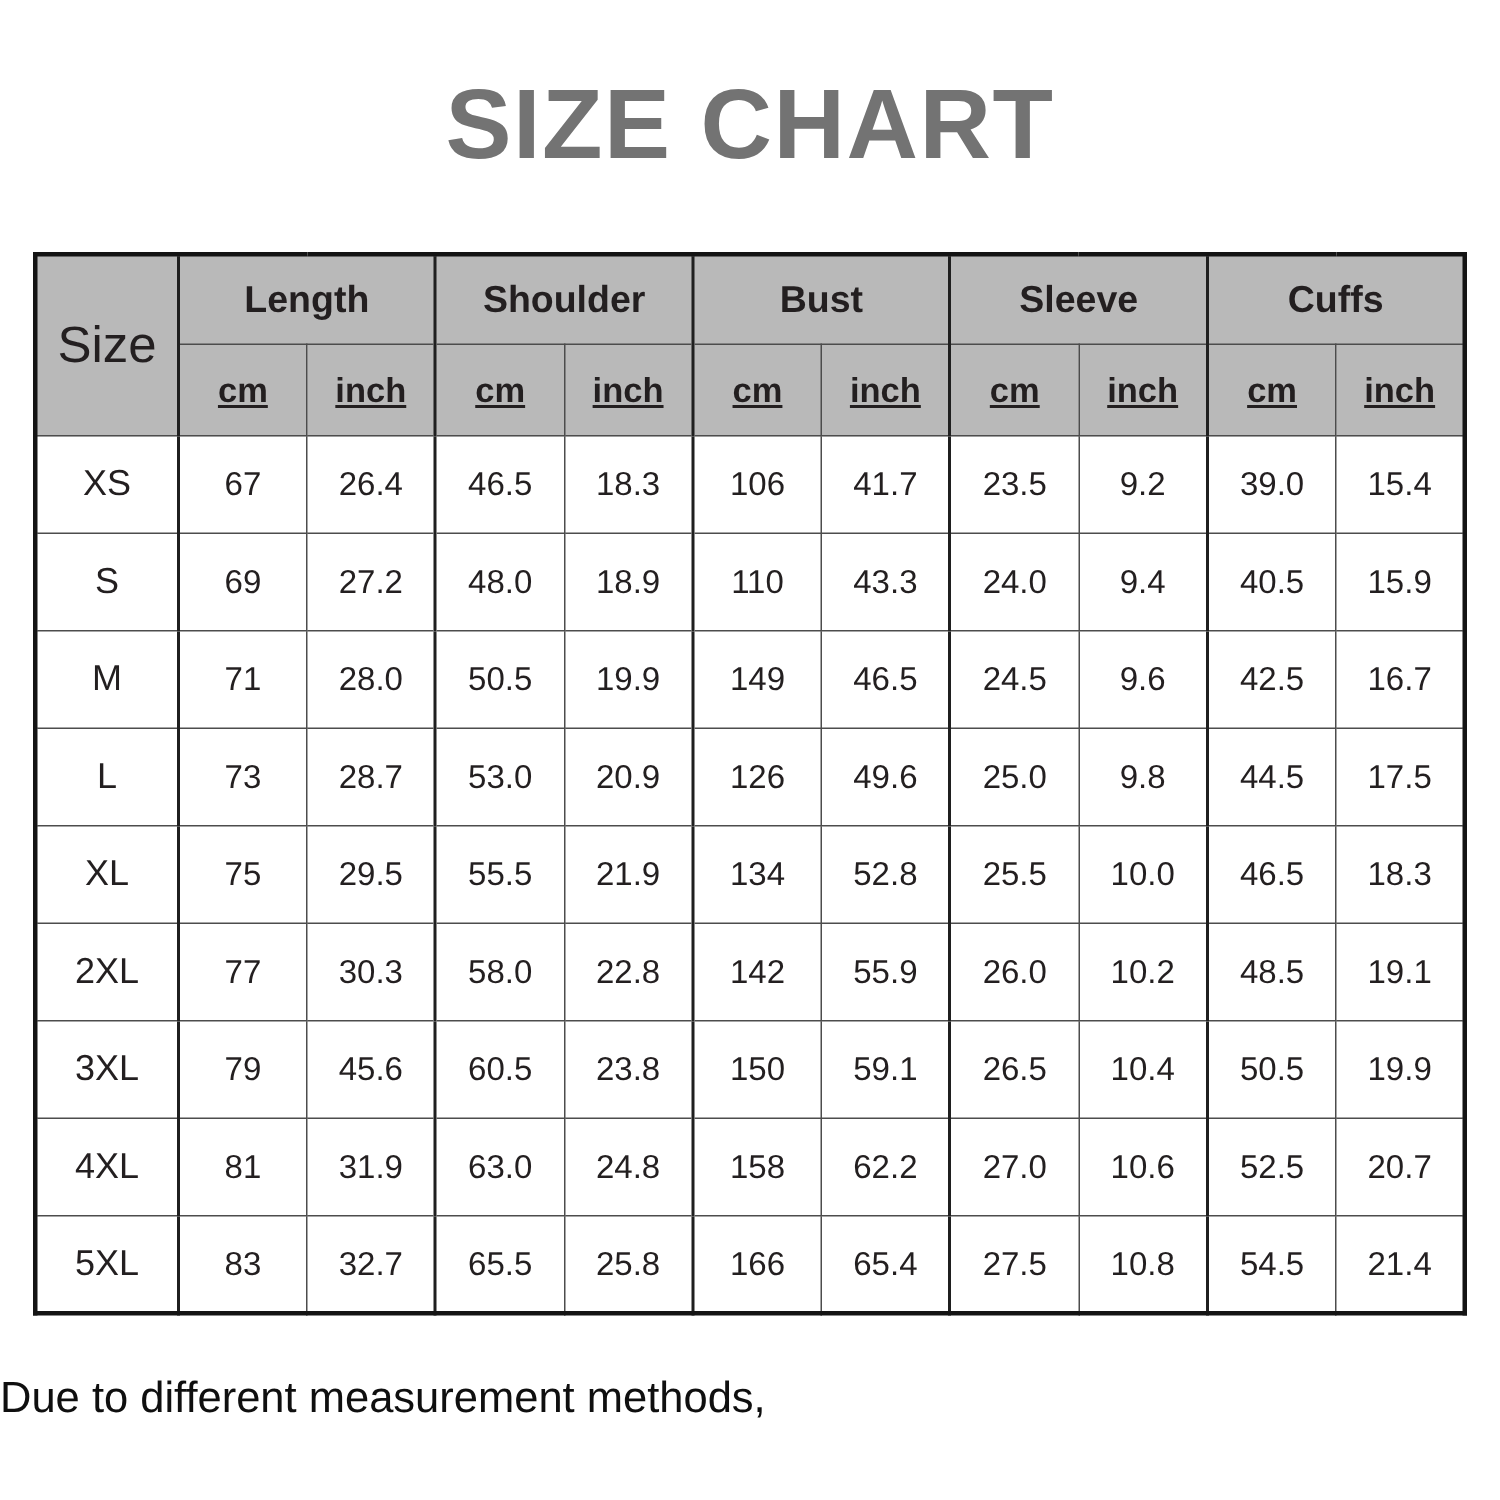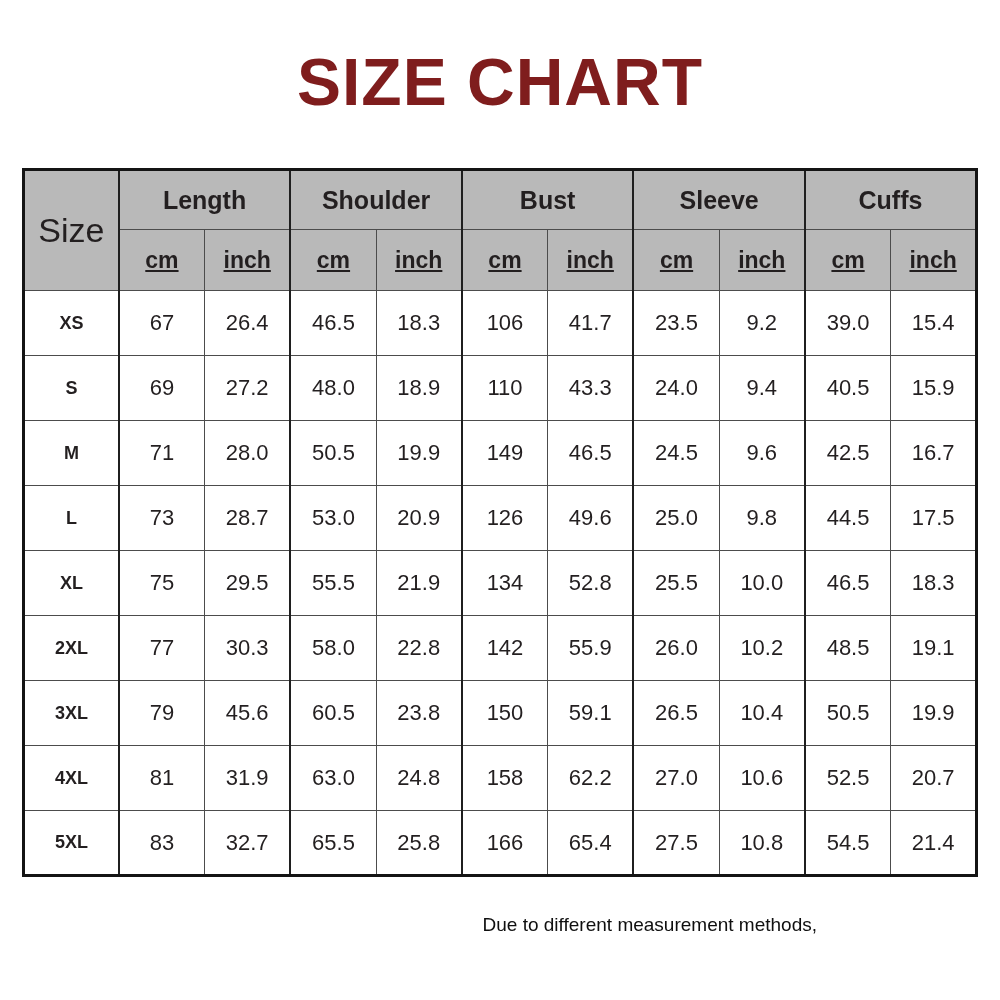--- a/index.html
+++ b/index.html
@@ -9,21 +9,21 @@
     font-family:"Liberation Sans", sans-serif;
     overflow:hidden;
     position:relative;
   }
   .title {
     margin-top:44px;
     text-align:center;
     font-size:66px;
     font-weight:bold;
     letter-spacing:1px;
-    color:#7f1d1d;
+    color:#737373;
   }
   .table-wrap {
     position:absolute;
     left:22px; top:168px;
     width:956px;
   }
   table {
     width:100%;
     border-collapse:collapse;
     table-layout:fixed;
@@ -40,28 +40,28 @@
   thead th { background:#b9b9b9; }
   .group-row th { height:60px; font-size:25px; font-weight:bold;margin-left:28px; }
   .unit-row th  { height:61px; font-size:23px; font-weight:bold;text-decoration:underline; }
   th.size-head  { font-size:34px; font-weight:normal; }
   tbody td {
     height:65px;
     font-size:22px;
     font-weight:normal;
     background:#ffffff;
   }
-  tbody td.size-cell { font-weight:bold; font-size:18px; }
+  tbody td.size-cell { font-weight:normal; font-size:24px; }
   .gb { border-left:2.2px solid #1f1f1f; }
   .note {
     position:absolute;
     top:912px;
     width:817px;
-    text-align:right;
-    font-size:19px;
+    text-align:left;
+    font-size:29px;
     line-height:1.38;
     color:#0f0f0f;
   }
 </style>
 </head>
 <body>
 
 <div class="title">SIZE CHART</div>
 
 <div class="table-wrap">

